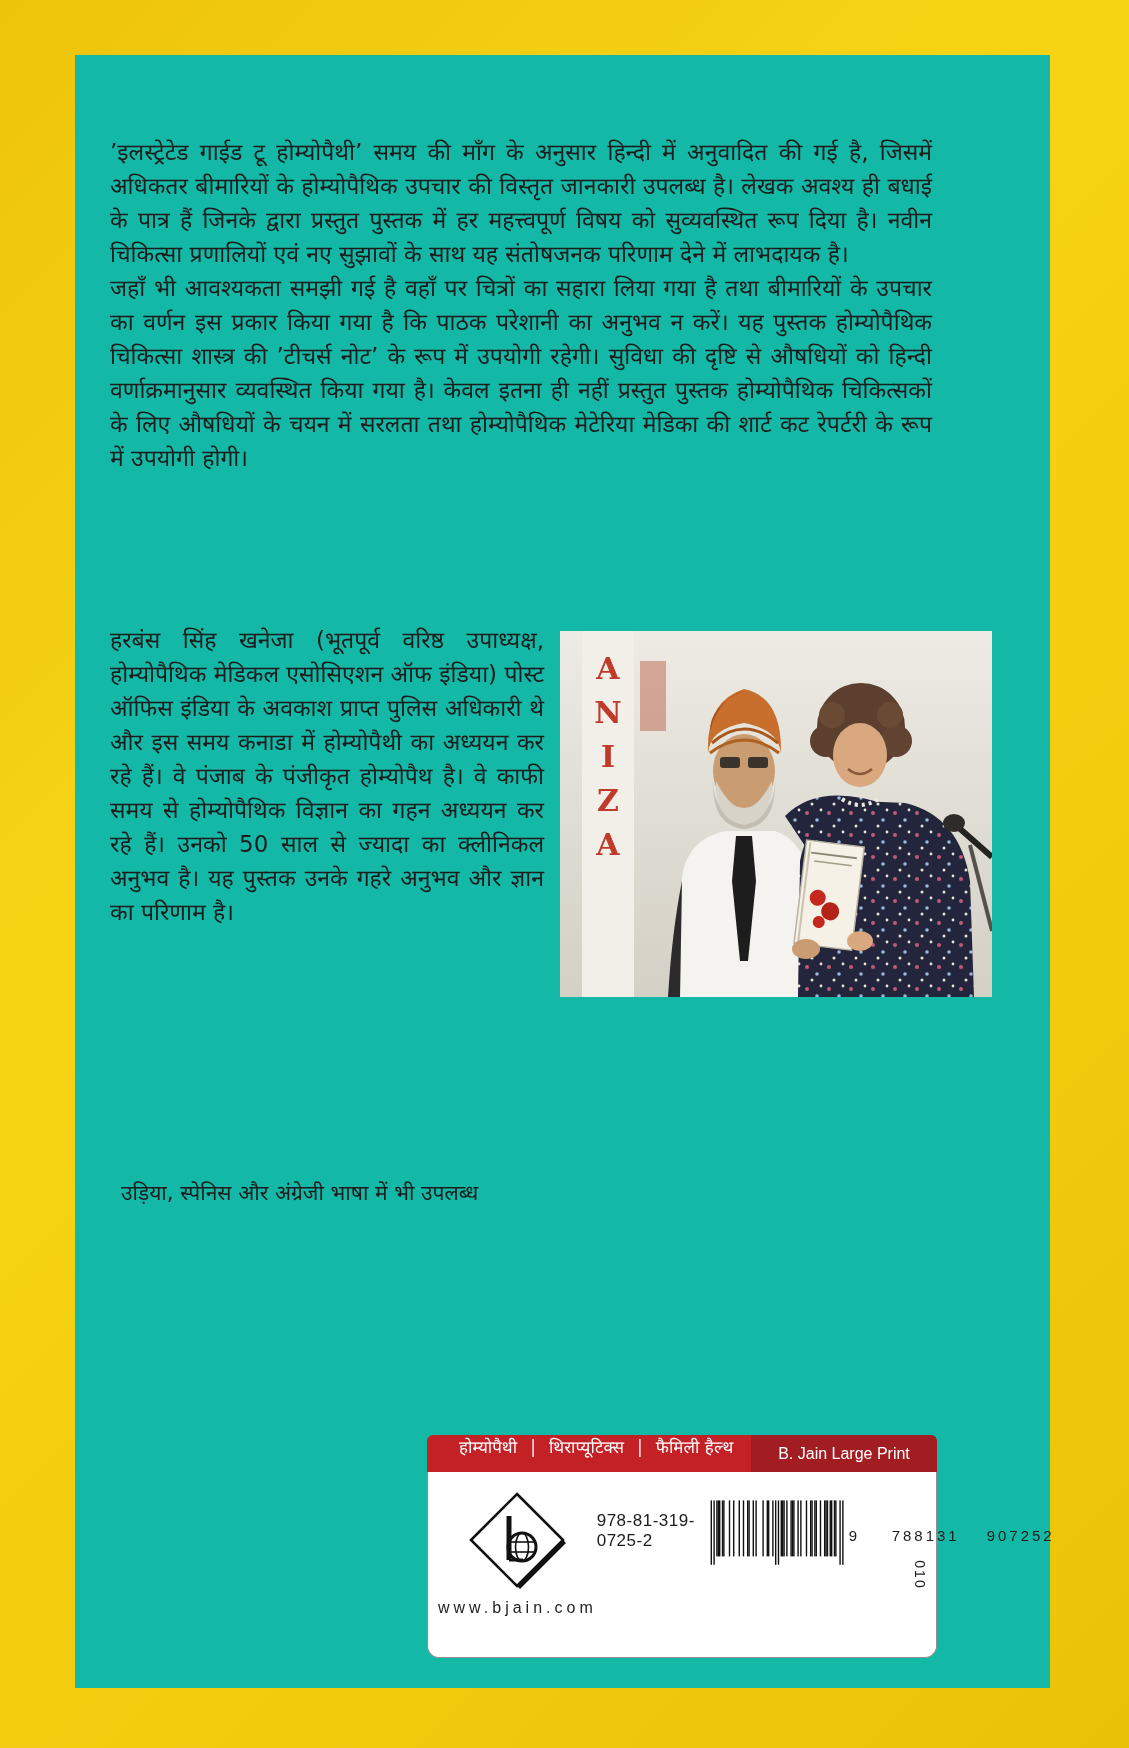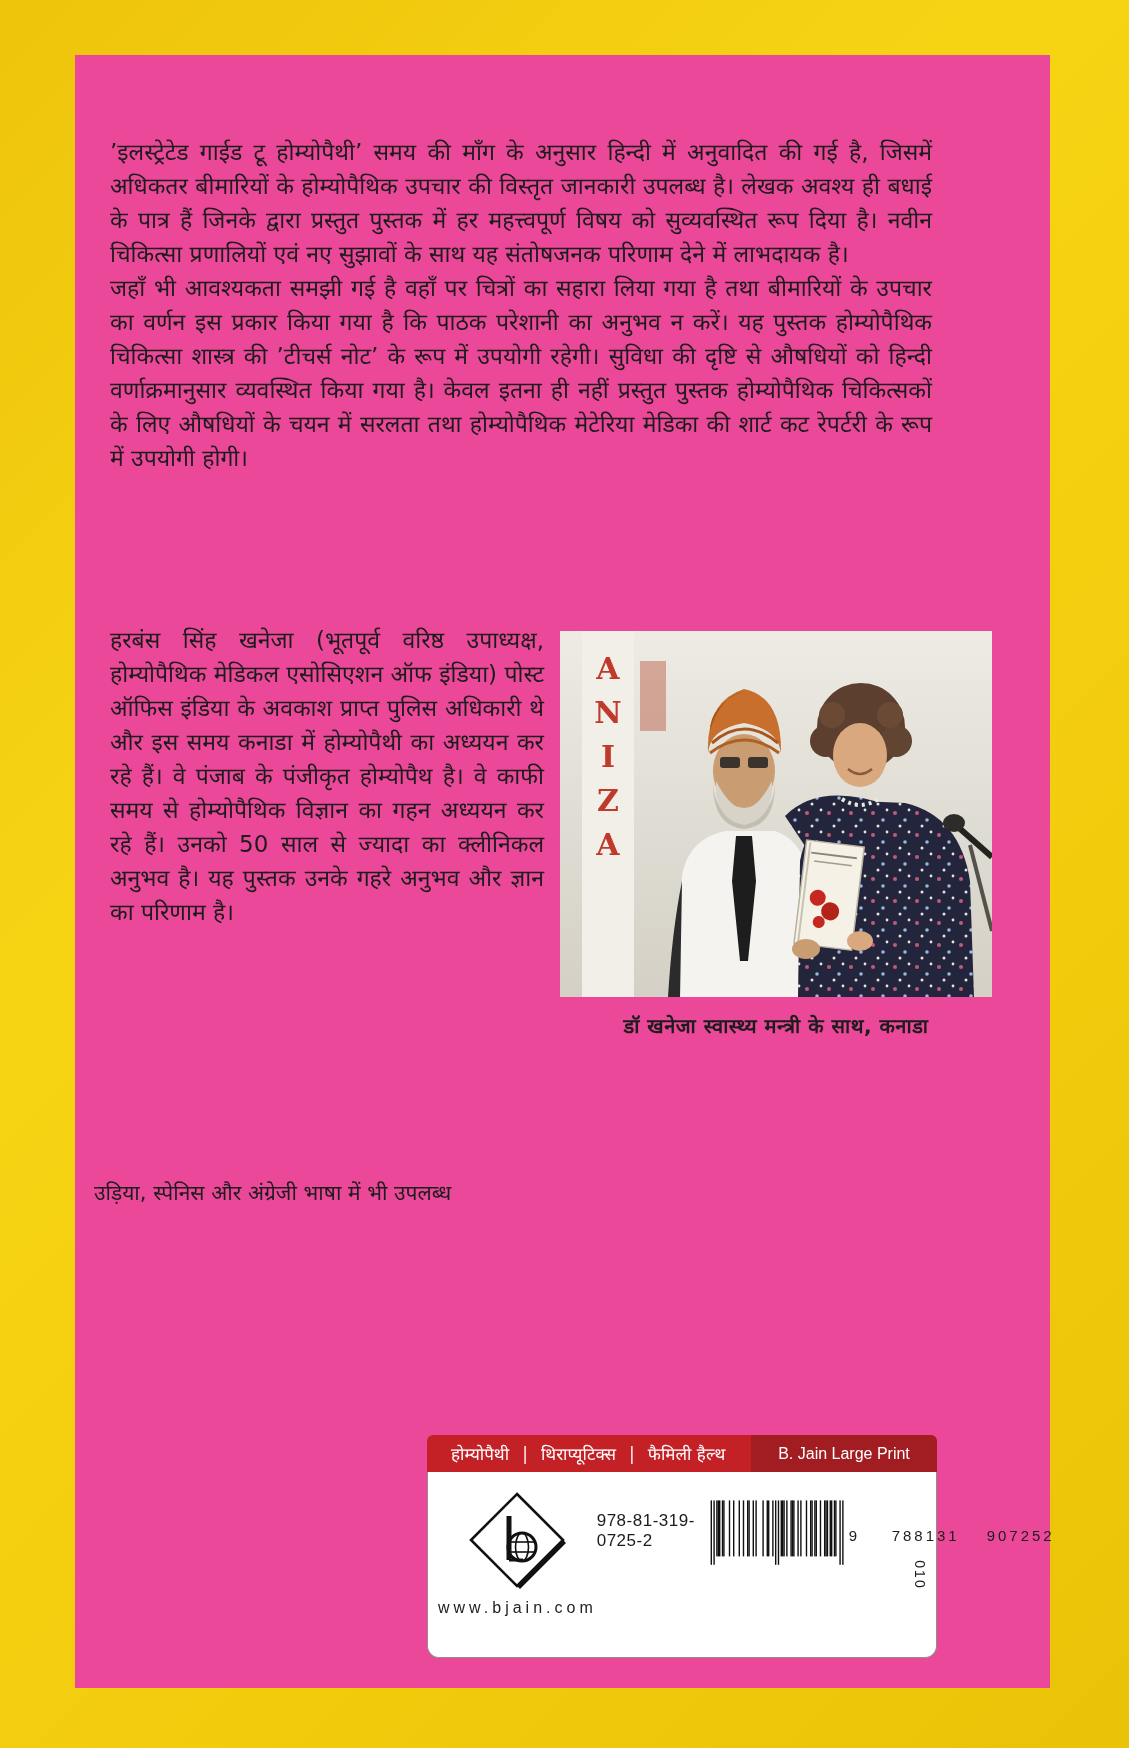--- a/index.html
+++ b/index.html
@@ -8,21 +8,21 @@
     position: relative;
     font-family: "DejaVu Sans", sans-serif;
     background: linear-gradient(135deg, #eec40b 0%, #f6d414 35%, #f2cb0d 70%, #eac207 100%);
     overflow: hidden;
     color: #1c1c1c;
   }
   .paper {
     position: absolute;
     left: 75px; top: 55px;
     width: 975px; height: 1633px;
-    background: #ec4899;
+    background: #14b8a6;
   }
   
   .intro {
     position: absolute;
     left: 35px; top: 80px;
     width: 822px;
     font-size: 23px;
     line-height: 34px;
     text-align: justify;
   }
@@ -46,42 +46,42 @@
     margin-top: 12px;
     text-align: center;
     font-size: 20px;
     font-weight: bold;
     letter-spacing: 0.5px;
   }
   .author-name { font-weight: normal; }
   
   .availability {
     position: absolute;
-    left: 19px; top: 1123px;
+    left: 46px; top: 1123px;
     font-size: 21px;
   }
   
   .pub-card {
     position: absolute;
     left: 352px; top: 1380px;
     width: 510px;
   }
   .pub-bar {
     display: flex;
     height: 37px;
     border-radius: 6px 6px 0 0;
     overflow: hidden;
   }
   .pub-cats {
     flex: 1;
     background: #c42127;
     color: #ffffff;
     display: flex;
-    align-items: center;
-    padding-left: 24px;
+    align-items: flex-start;
+    padding-left: 32px;
     font-size: 17px;
     white-space: nowrap;
   }
   .cat { display: inline-block; }
   .cat + .cat::before {
     content: "|";
     padding: 0 13px;
     font-weight: normal;
     opacity: 0.95;
   }
@@ -234,21 +234,20 @@
         </g>
         <ellipse cx="246" cy="318" rx="14" ry="10" fill="#c99c72"></ellipse>
         <ellipse cx="300" cy="310" rx="13" ry="10" fill="#d9a87e"></ellipse>
 
         <g>
           <line x1="432" y1="226" x2="398" y2="196" stroke="#23231f" stroke-width="6"></line>
           <line x1="432" y1="300" x2="410" y2="214" stroke="#55514a" stroke-width="4"></line>
           <ellipse cx="394" cy="192" rx="11" ry="9" fill="#2e2c28"></ellipse>
         </g>
       </svg>
-      <div class="photo-caption">डॉ खनेजा स्वास्थ्य मन्त्री के साथ, कनाडा</div>
     </div>
     <p><strong class="author-name">हरबंस सिंह खनेजा</strong><span> (भूतपूर्व वरिष्ठ उपाध्यक्ष, होम्योपैथिक मेडिकल एसोसिएशन ऑफ इंडिया) पोस्ट ऑफिस इंडिया के अवकाश प्राप्त पुलिस अधिकारी थे और इस समय कनाडा में होम्योपैथी का अध्ययन कर रहे हैं। वे पंजाब के पंजीकृत होम्योपैथ है। वे काफी समय से होम्योपैथिक विज्ञान का गहन अध्ययन कर रहे हैं। उनको 50 साल से ज्यादा का क्लीनिकल अनुभव है। यह पुस्तक उनके गहरे अनुभव और ज्ञान का परिणाम है।</span></p>
   </div>
 
   <div class="availability">उड़िया, स्पेनिस और अंग्रेजी भाषा में भी उपलब्ध</div>
 
   <div class="pub-card">
     <div class="pub-bar">
       <div class="pub-cats">
         <span class="cat">होम्योपैथी</span>

